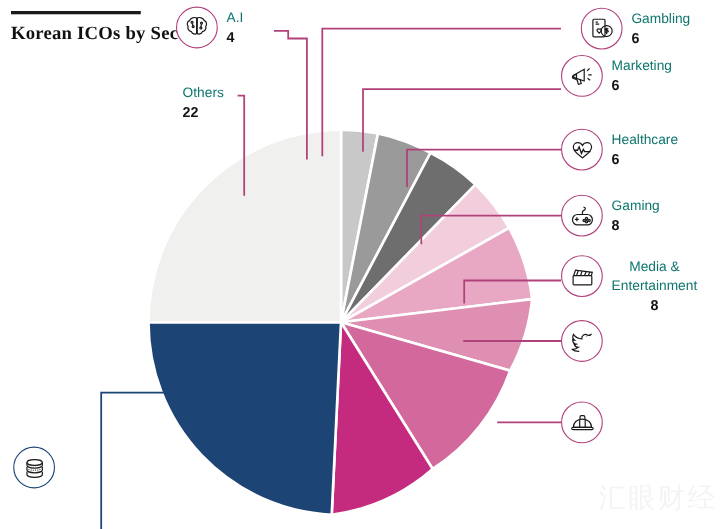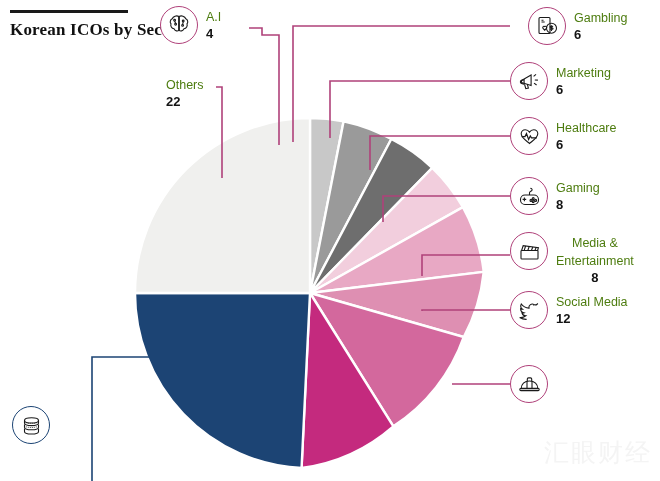--- a/index.html
+++ b/index.html
@@ -62,21 +62,21 @@
     background: #ffffff;
   }
   .callout-icon.navy { border-color: #1c4474; }
   .callout-icon svg { display: block; }
   .callout-text {
     padding-top: 1px;
   }
   .callout-label {
     font-size: 12.5px;
     line-height: 14.5px;
-    color: #4d7c0f;
+    color: #0f766e;
     white-space: pre-line;
   }
   .callout-value {
     font-size: 13px;
     line-height: 16px;
     font-weight: bold;
     color: #141414;
     margin-top: 1px;
   }
   
@@ -191,21 +191,21 @@
         <circle cx="16.5" cy="14.2" r="5"></circle>
         <path d="M16.5 11.3 v5.8 M18 12.6 c-.6-.7-2.4-.8-2.9 .1 c-.5 .9 2.6 .7 2.9 1.7 c.3 1-1.9 1.3-3 .4"></path>
       </svg>
     </span>
     <span class="callout-text">
       <span class="callout-label">Gambling</span>
       <span class="callout-value" style="display:block">6</span>
     </span>
   </div>
 
-  <div class="callout" style="left:510px; top:62px;">
+  <div class="callout" style="left:510px; top:50px;">
     <span class="callout-icon">
       <svg width="24" height="24" viewBox="0 0 24 24" fill="none" stroke="#1a1a1a" stroke-width="1.1">
         <path d="M4.5 11.4 l9.6-5.4 v10.6 l-9.6-3.2 z"></path>
         <path d="M4.5 11.4 c-1.5 .4-1.5 2.6 0 3 l2.6 .9 v-4.5 z"></path>
         <path d="M7.6 15.5 l1.2 4.2 l2.6-.7 l-1.1-3.8"></path>
         <path d="M16.6 7.4 l2.4-2.1 M17.8 11 l3.1 .1 M17 14.1 l2.6 1.9"></path>
       </svg>
     </span>
     <span class="callout-text">
       <span class="callout-label">Marketing</span>
@@ -260,24 +260,20 @@
   </div>
 
   <div class="callout" style="left:510px; top:291px;">
     <span class="callout-icon">
       <svg width="25" height="25" viewBox="0 0 25 25" fill="none" stroke="#1a1a1a" stroke-width="1.1">
         <path d="M20 6.4 c-1 .5-1.8 .6-2.8 .4 c-1-.9-2.6-1-3.8-.2 c-1.2 .8-1.7 2.2-1.4 3.5 C8.6 9.9 6 8.4 4.3 6 c-1 2 -.3 4.2 1.2 5.3 c-.7 0-1.3-.2-1.9-.5 c0 2 1.4 3.7 3.2 4.1 c-.6 .2-1.2 .2-1.8 .1 c.5 1.6 2 2.8 3.8 2.8 c-1.8 1.4-4 2-6.1 1.7 c2 1.3 4.4 2 6.9 1.9"></path>
         <path d="M19.3 6.9 l1.6-1.4"></path>
         <circle cx="16.4" cy="7.6" r="0.45" fill="#1a1a1a" stroke="none"></circle>
       </svg>
     </span>
-    <span class="callout-text">
-      <span class="callout-label">Social Media</span>
-      <span class="callout-value" style="display:block">12</span>
-    </span>
   </div>
 
   <div class="callout" style="left:510px; top:365px;">
     <span class="callout-icon">
       <svg width="25" height="25" viewBox="0 0 25 25" fill="none" stroke="#1a1a1a" stroke-width="1.1">
         <path d="M4.2 16.6 c0-4.3 3.2-7.6 8.3-7.6 c5.1 0 8.3 3.3 8.3 7.6 z"></path>
         <rect x="2.8" y="16.4" width="19.4" height="2.2" rx="1.1"></rect>
         <path d="M10.3 9.4 v-2.3 c0-.7 .5-1.2 1.2-1.2 h2 c.7 0 1.2 .5 1.2 1.2 v2.3"></path>
         <path d="M10 9.8 v6.6 M15 9.8 v6.6"></path>
       </svg>

